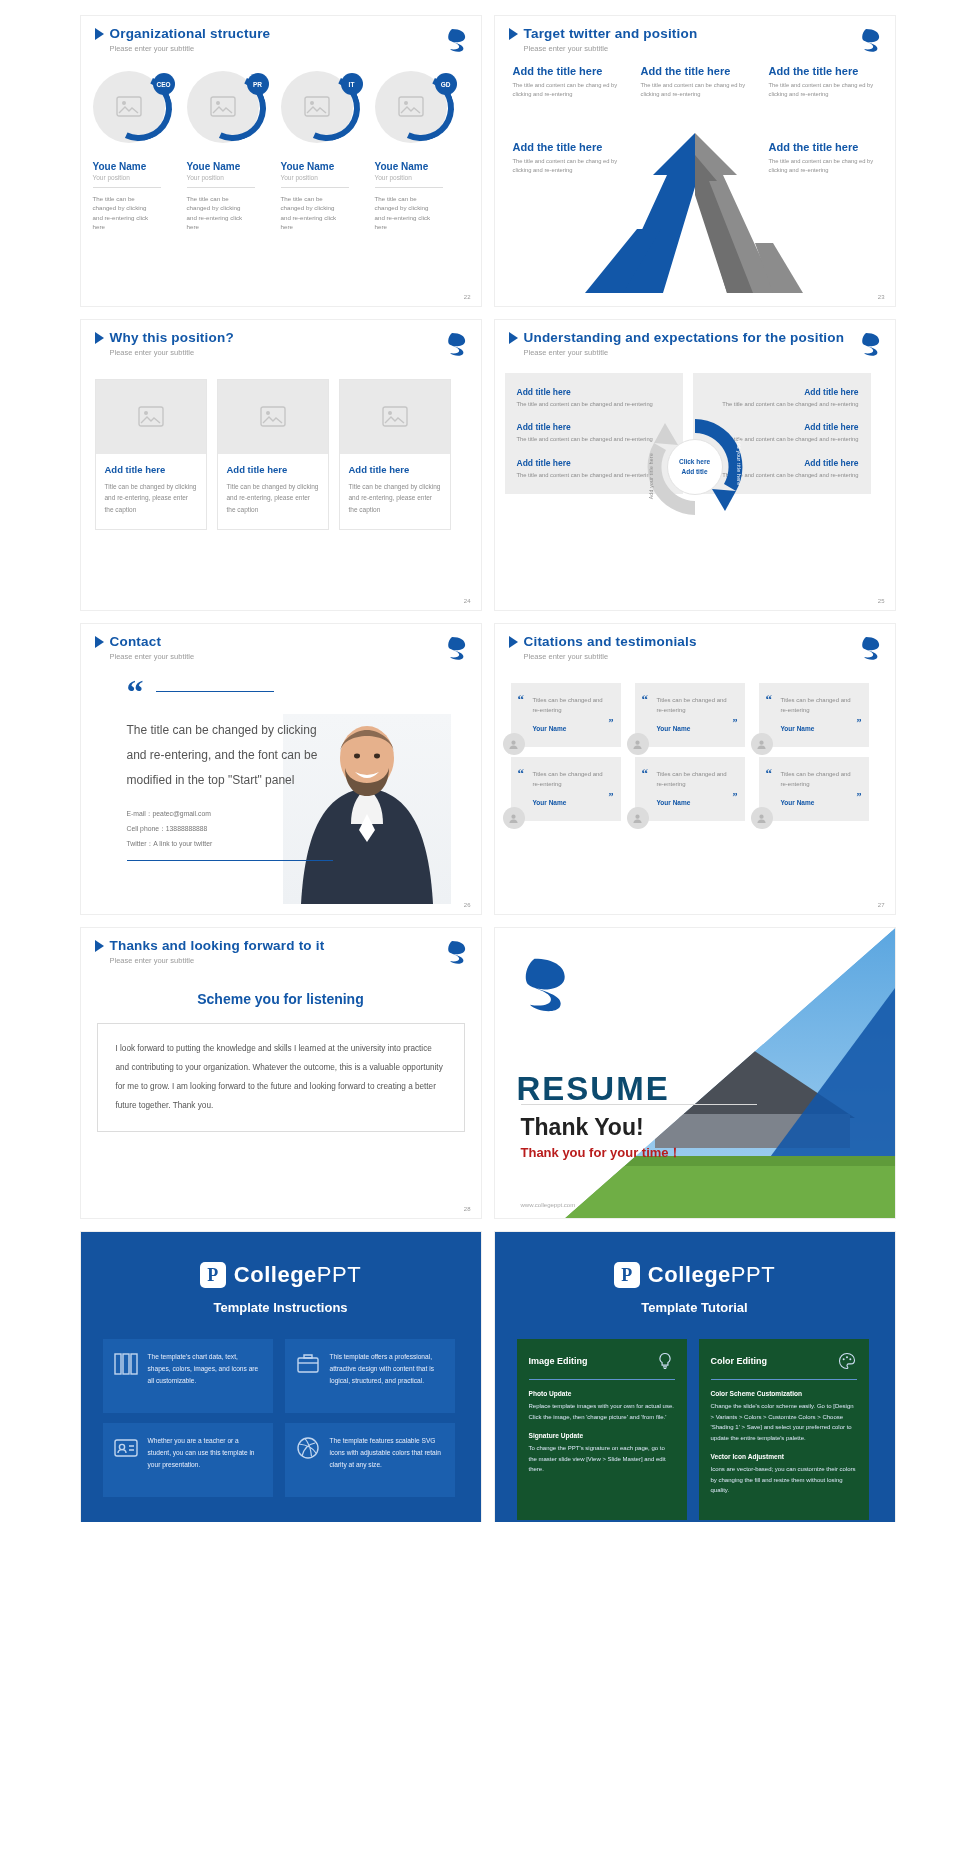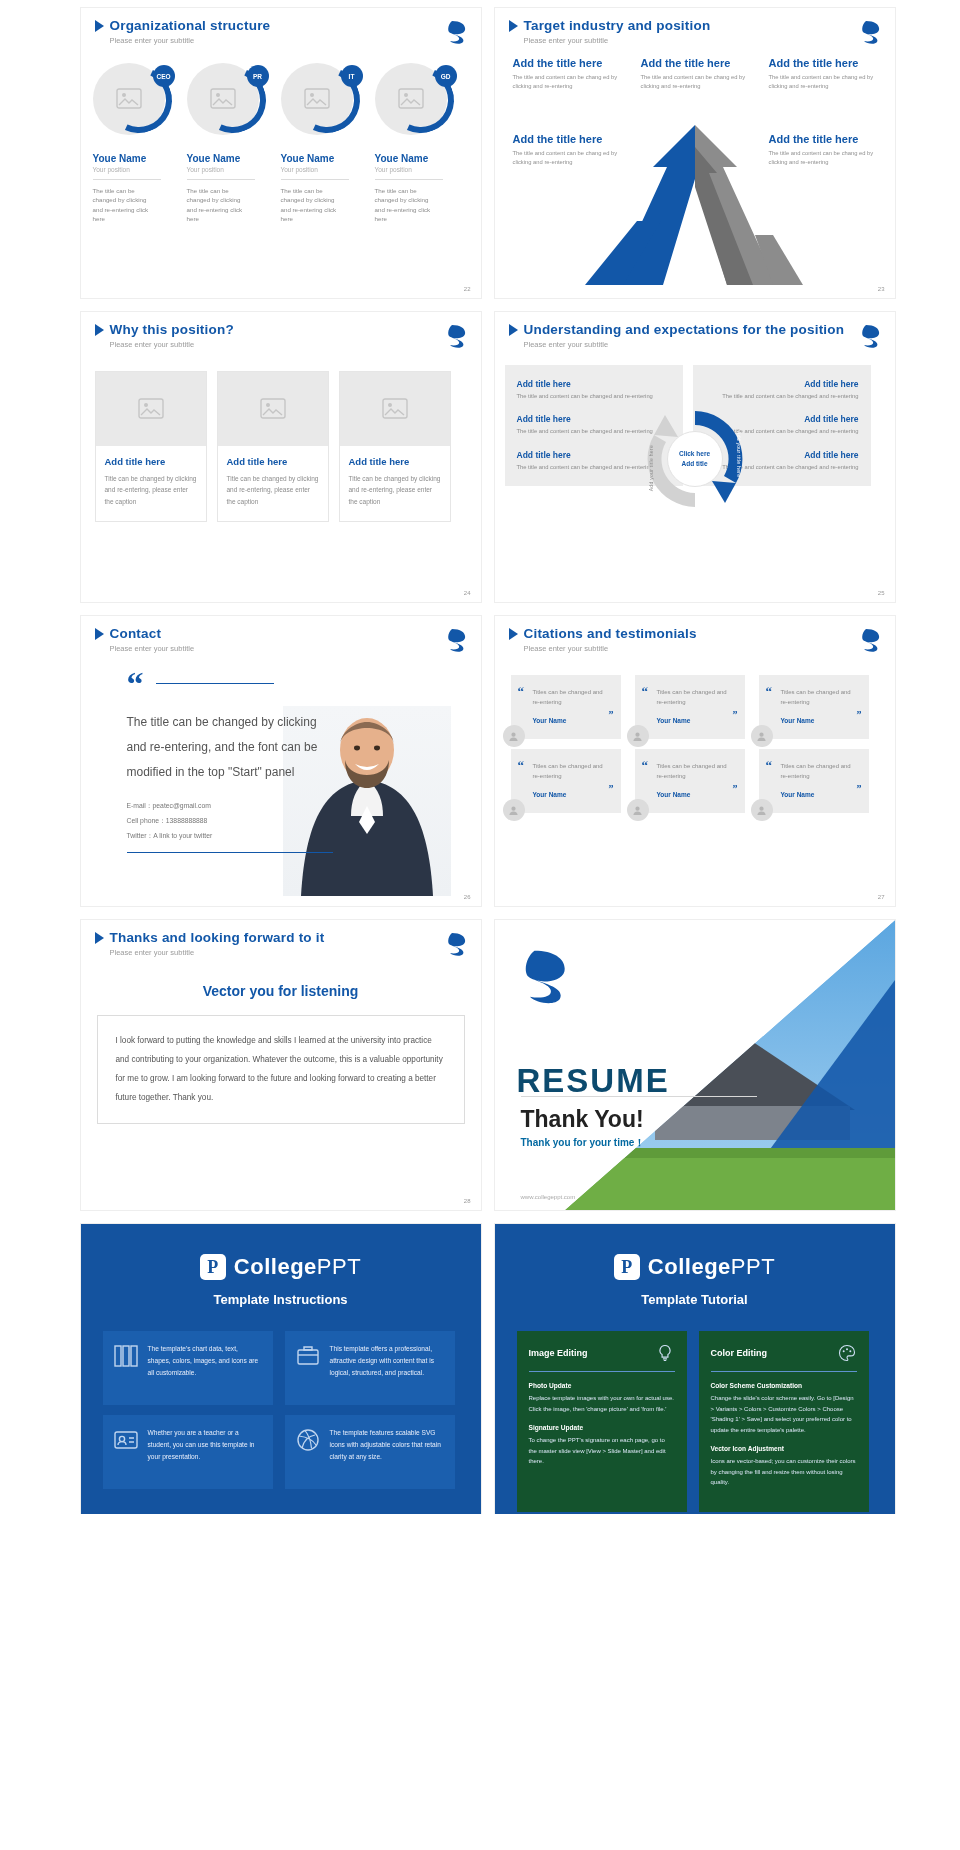--- a/index.html
+++ b/index.html
@@ -9,20 +9,21 @@
     background: #ffffff;
     color: #333;
   }
   .deck {
     display: grid;
     grid-template-columns: 400px 400px;
     gap: 14px 14px;
     justify-content: center;
     padding: 8px 0 0 15px;
     background: #ffffff;
+    margin-top: 8px;
   }
   .slide {
     width: 400px;
     height: 290px;
     background: #fff;
     position: relative;
     overflow: hidden;
     box-shadow: 0 0 0 1px #eee;
   }
   
@@ -166,21 +167,21 @@
   .tk-p { font-size: 8.2px; color: #555; line-height: 2.3; }
 
   
   .ty-slide { background: #fff; position: relative; overflow: hidden; }
   .ty-resume {
     position: absolute; left: 22px; top: 142px;
     font-size: 33px; font-weight: bold; color: #0c4a6e; letter-spacing: 2px;
   }
   .ty-rule { position: absolute; left: 26px; top: 176px; width: 236px; height: 1px; background: #d8d8d8; }
   .ty-thank { position: absolute; left: 26px; top: 186px; font-size: 23px; font-weight: bold; color: #222; }
-  .ty-sub { position: absolute; left: 26px; top: 216px; font-size: 10px; font-weight: bold; color: #0369a1; }
+  .ty-sub { position: absolute; left: 26px; top: 216px; font-size: 13px; font-weight: bold; color: #b91c1c; }
   .ty-url { position: absolute; left: 26px; bottom: 10px; font-size: 6px; color: #aaa; }
 
   
   .blue { background: #14539f; color: #fff; }
   .blue-head { text-align: center; padding-top: 30px; }
   .cp-logo { display: flex; align-items: center; justify-content: center; gap: 8px; }
   .cp-mark {
     width: 26px; height: 26px; border-radius: 5px;
     background: #fff; color: #14539f;
     font-size: 18px; font-weight: bold;
@@ -295,21 +296,21 @@
         <div class="org-desc">The title can be changed by clicking and re-entering click here</div>
       </div>
     </div>
     <div class="pg">22</div>
   </div>
 
   <div class="slide">
     <div class="sl-head">
       <div class="sl-title-row">
         <span class="tri"></span>
-        <div class="sl-title">Target industry and position</div>
+        <div class="sl-title">Target twitter and position</div>
       </div>
       <div class="sl-sub">Please enter your subtitle</div>
     </div>
     <svg class="logo" viewBox="0 0 20 24">
       <path d="M5 1 C14 1,19 5,18 10 C17 14,10 15,6 14 C12 16,18 18,16 22 C14 25,6 24,3 21 C8 22,13 21,12 18 C11 15,4 14,2 12 C0 9,2 3,5 1 Z" fill="#1257a8"></path>
     </svg>
     <div class="ti-wrap">
       <svg class="arrow-svg" width="236" height="160" viewBox="0 0 236 160">
         <path d="M118 0 L160 42 L146 42 L200 160 L150 160 L118 54 Z" fill="#8c8c8c"></path>
         <path d="M118 0 L76 42 L90 42 L36 160 L86 160 L118 54 Z" fill="#1257a8"></path>
@@ -599,21 +600,21 @@
     <div class="sl-head">
       <div class="sl-title-row">
         <span class="tri"></span>
         <div class="sl-title">Thanks and looking forward to it</div>
       </div>
       <div class="sl-sub">Please enter your subtitle</div>
     </div>
     <svg class="logo" viewBox="0 0 20 24">
       <path d="M5 1 C14 1,19 5,18 10 C17 14,10 15,6 14 C12 16,18 18,16 22 C14 25,6 24,3 21 C8 22,13 21,12 18 C11 15,4 14,2 12 C0 9,2 3,5 1 Z" fill="#1257a8"></path>
     </svg>
-    <div class="tk-title">Vector you for listening</div>
+    <div class="tk-title">Scheme you for listening</div>
     <div class="tk-box">
       <div class="tk-p">I look forward to putting the knowledge and skills I learned at the university into practice and contributing to your organization. Whatever the outcome, this is a valuable opportunity for me to grow. I am looking forward to the future and looking forward to creating a better future together. Thank you.</div>
     </div>
     <div class="pg">28</div>
   </div>
 
   <div class="slide ty-slide">
     <svg width="400" height="290" viewBox="0 0 400 290" style="position:absolute;left:0;top:0;">
       <defs>
         <linearGradient id="skyg" x1="0" y1="0" x2="0" y2="1">

